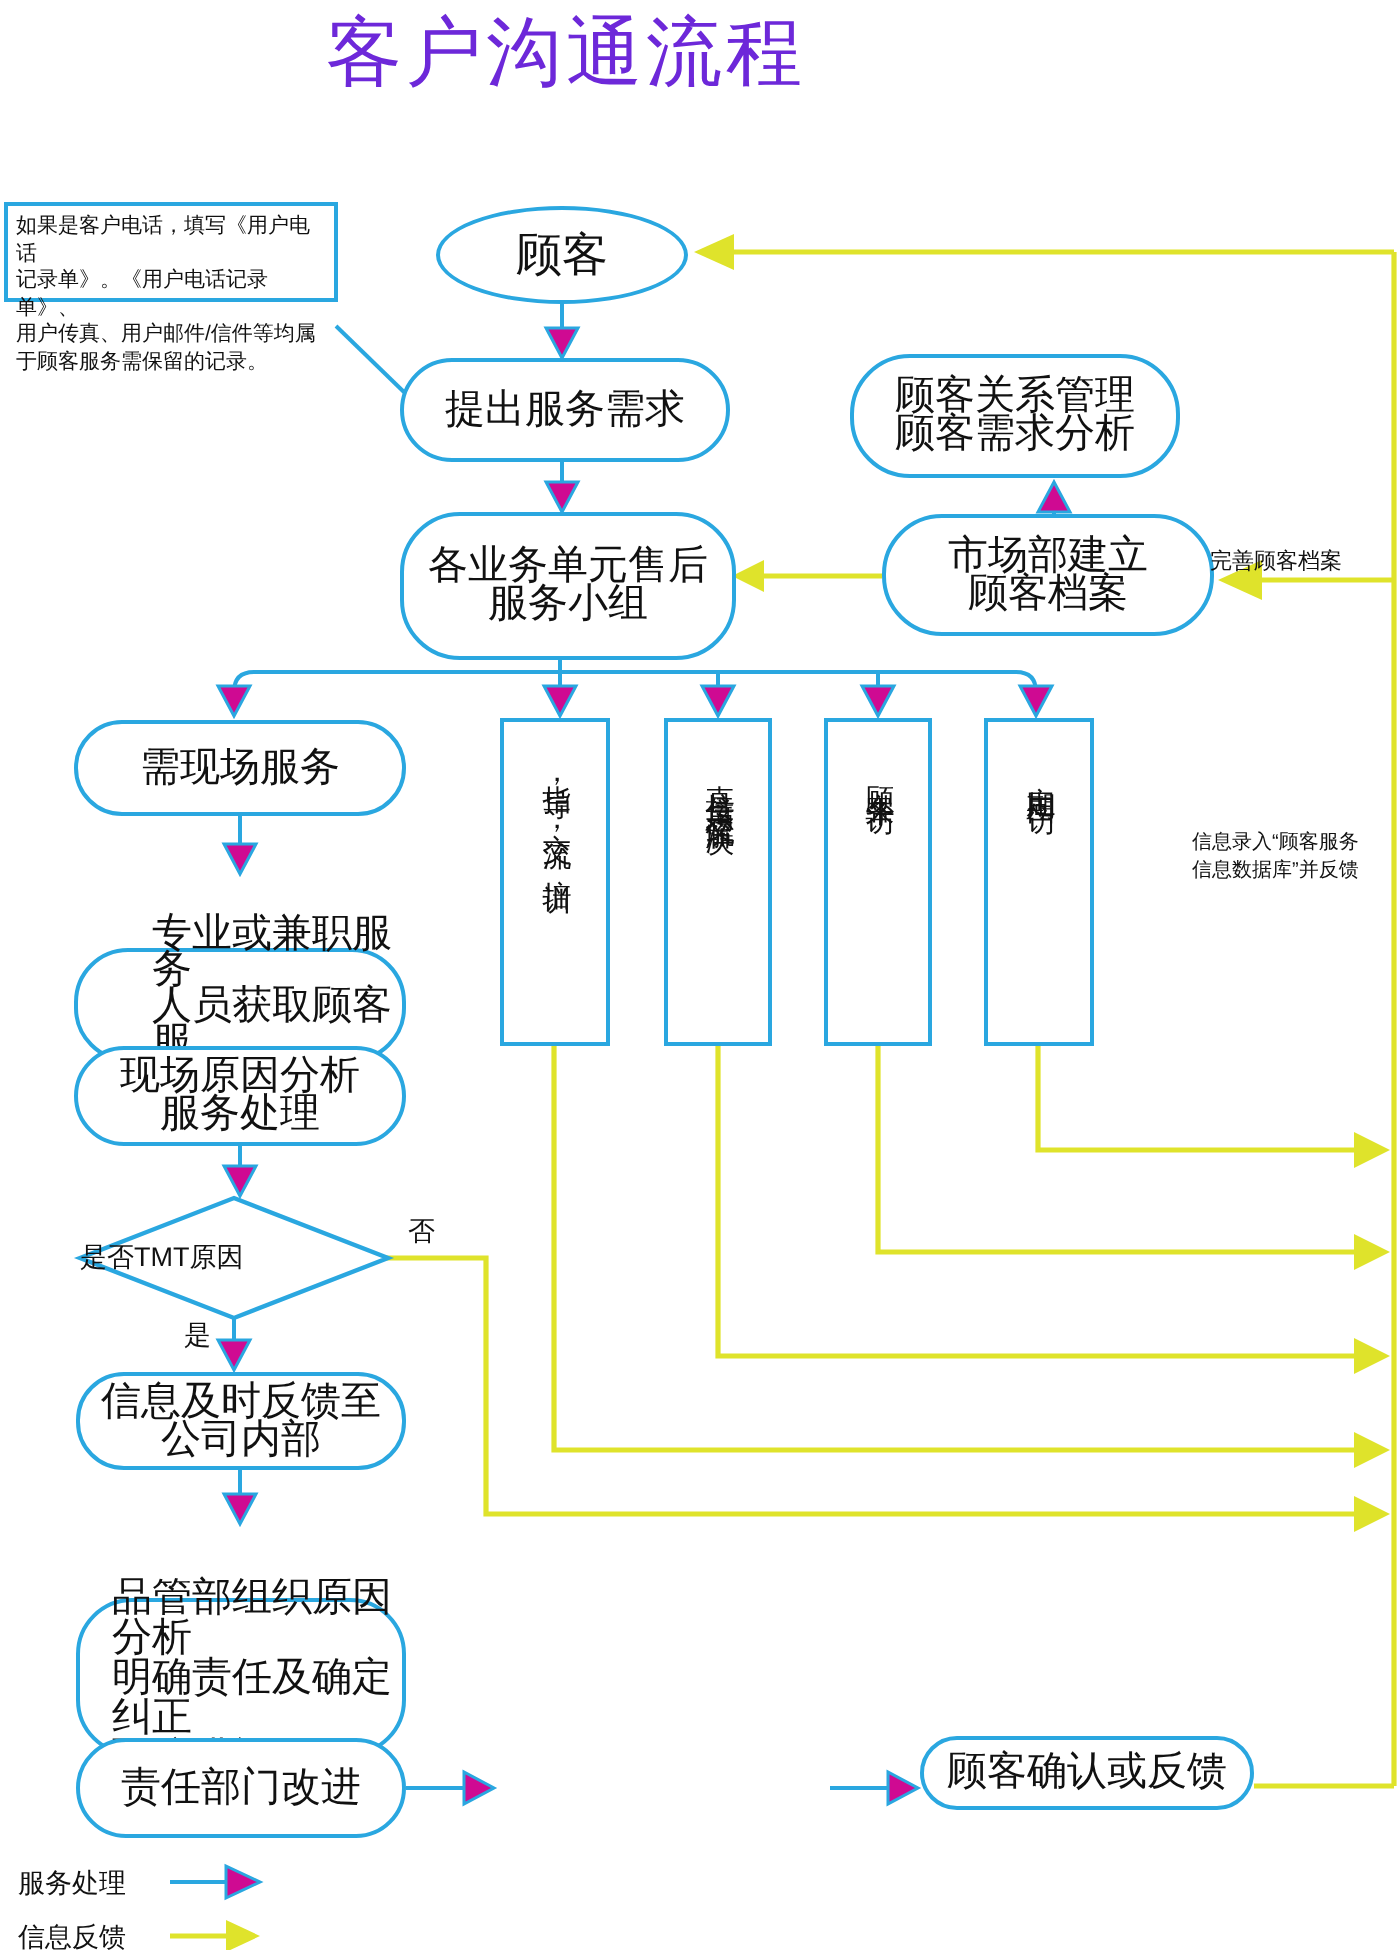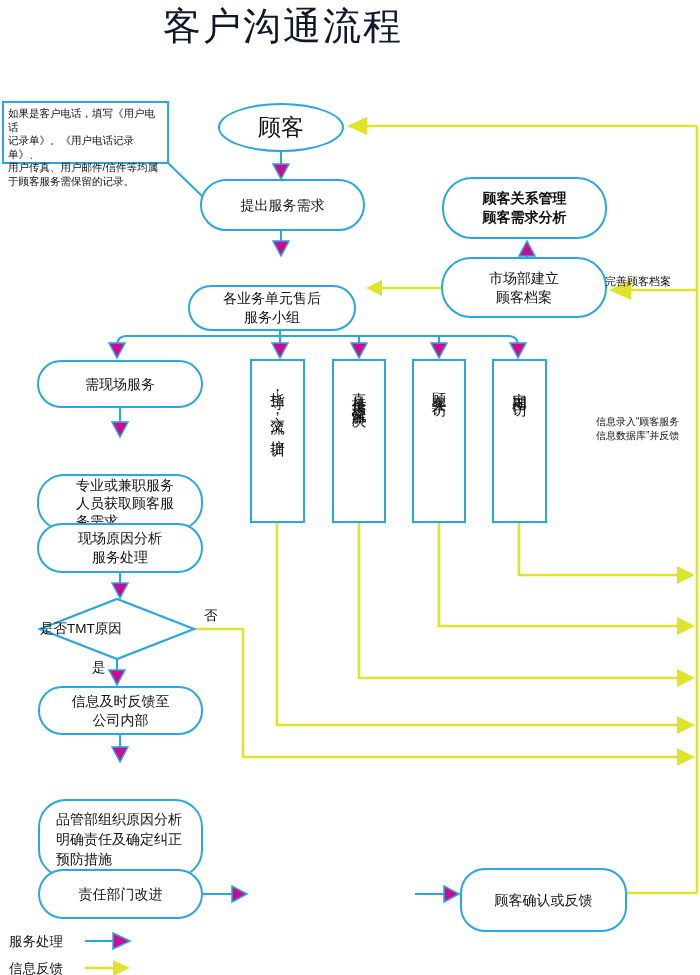--- a/index.html
+++ b/index.html
@@ -1,22 +1,22 @@
 <!DOCTYPE html>
 <html style="--line-blue: #2aa7e0; --arrow-magenta: #cf0a92; --line-yellow: #dfe32b;"><head>
 <meta charset="utf-8">
 <style>
   html,body{margin:0;padding:0;background:#fff;}
   .stage{position:relative;width:700px;height:975px;background:#fff;overflow:hidden;
          font-family:"Liberation Sans","DejaVu Sans",sans-serif;color:#111;}
   .stage svg{position:absolute;left:0;top:0;z-index:1;}
   .abs{position:absolute;box-sizing:border-box;z-index:2;}
-  .title{left:60px;top:1px;width:446px;text-align:center;font-size:38px;letter-spacing:2px;color:#0f172a;}
+  .title{left:60px;top:1px;width:446px;text-align:center;font-size:38px;letter-spacing:2px;color:#6d28d9;}
   .node{display:flex;align-items:center;justify-content:center;text-align:center;background:#fff;
-        border:2.5px solid var(--line-blue,#2aa7e0);border-radius:26px;font-size:14px;line-height:19px;
+        border:2.5px solid var(--line-blue,#2aa7e0);border-radius:26px;font-size:20px;line-height:19px;
         white-space:pre-line;}
   .ellipse{border-radius:50%;font-size:23px;}
   .vbox{writing-mode:vertical-rl;text-orientation:mixed;justify-content:flex-start;align-items:center;
         padding-top:20px;border-radius:0;letter-spacing:3px;font-size:14.5px;line-height:16px;}
   .leftalign{justify-content:flex-start;text-align:left;margin-top:36px;}
   .notebox{background:#fff;border:2px solid var(--line-blue,#2aa7e0);font-size:10.5px;line-height:13.5px;
            padding:4px 2px 2px 4px;white-space:pre-line;}
   .lbl{background:transparent;font-size:13.5px;line-height:15px;white-space:pre-line;}
   .small{font-size:10px;line-height:14px;text-align:left;}
 </style>
@@ -102,33 +102,33 @@
       <polygon class="ma" points="113,933 113,949 130,941"></polygon>
     </g>
     <g>
       <path class="yl" d="M85 968 L113 968"></path>
       <polygon class="ya" points="113,960 113,976 130,968"></polygon>
     </g>
   </svg>
 
   <div class="abs title">客户沟通流程</div>
 
-  <div class="abs notebox" style="left:2px;top:101px;width:167px;height:63px;">如果是客户电话，填写《用户电话
+  <div class="abs notebox" style="left:2px;top:101px;width:167px;height:50px;">如果是客户电话，填写《用户电话
 记录单》。《用户电话记录单》、
 用户传真、用户邮件/信件等均属
 于顾客服务需保留的记录。</div>
 
   <div class="abs node ellipse" style="left:218px;top:103px;width:126px;height:49px;">顾客</div>
 
   <div class="abs node" style="left:200px;top:179px;width:165px;height:52px;">提出服务需求</div>
 
-  <div class="abs node" style="left:188px;top:256px;width:168px;height:46px;border-radius:30px;margin-top:29px;">各业务单元售后
+  <div class="abs node" style="left:200px;top:256px;width:168px;height:74px;border-radius:30px;">各业务单元售后
 服务小组</div>
 
-  <div class="abs node" style="left:442px;top:177px;width:165px;height:62px;border-radius:30px;font-weight:bold;">顾客关系管理
+  <div class="abs node" style="left:425px;top:177px;width:165px;height:62px;border-radius:30px;">顾客关系管理
 顾客需求分析</div>
 
   <div class="abs node" style="left:441px;top:257px;width:166px;height:61px;border-radius:30px;">市场部建立
 顾客档案</div>
 
   <div class="abs node" style="left:37px;top:360px;width:166px;height:48px;border-radius:24px;">需现场服务</div>
 
   <div class="abs node leftalign" style="left:37px;top:438px;width:166px;height:57px;border-radius:27px;padding-left:37px;line-height:18px;">专业或兼职服务
 人员获取顾客服
 务需求</div>
@@ -141,21 +141,21 @@
   <div class="abs node" style="left:38px;top:686px;width:165px;height:49px;border-radius:24px;">信息及时反馈至
 公司内部</div>
 
   <div class="abs node leftalign" style="left:38px;top:763px;width:165px;height:79px;border-radius:28px;padding-left:16px;line-height:20px;">品管部组织原因分析
 明确责任及确定纠正
 预防措施</div>
 
   <div class="abs node" style="left:38px;top:869px;width:165px;height:50px;border-radius:25px;">责任部门改进</div>
 
 
-  <div class="abs node" style="left:460px;top:868px;width:167px;height:64px;border-radius:25px;">顾客确认或反馈</div>
+  <div class="abs node" style="left:460px;top:868px;width:167px;height:37px;border-radius:25px;">顾客确认或反馈</div>
 
   <div class="abs node vbox" style="left:250px;top:359px;width:55px;height:164px;">指导，交流，培训</div>
   <div class="abs node vbox" style="left:332px;top:359px;width:54px;height:164px;">直接信息交流解决</div>
   <div class="abs node vbox" style="left:412px;top:359px;width:54px;height:164px;">顾客来访</div>
   <div class="abs node vbox" style="left:492px;top:359px;width:55px;height:164px;">定期回访</div>
 
   <div class="abs lbl" style="left:204px;top:608px;">否</div>
   <div class="abs lbl" style="left:92px;top:660px;">是</div>
   <div class="abs lbl" style="left:600px;top:274px;width:76px;font-size:11px;text-align:center;">完善顾客档案</div>
   <div class="abs small" style="left:596px;top:415px;width:104px;white-space:pre-line;">信息录入“顾客服务

